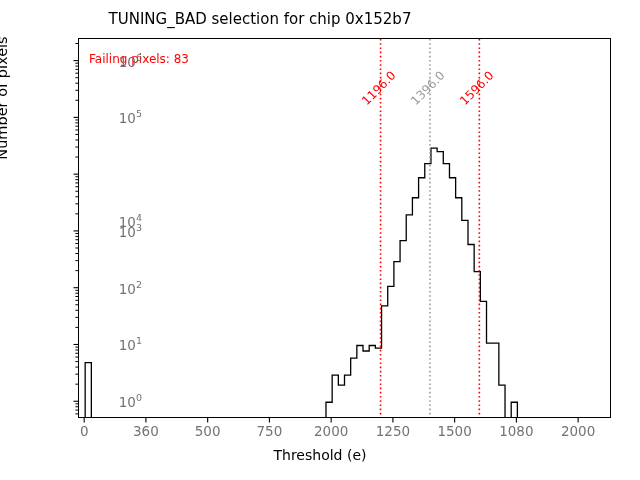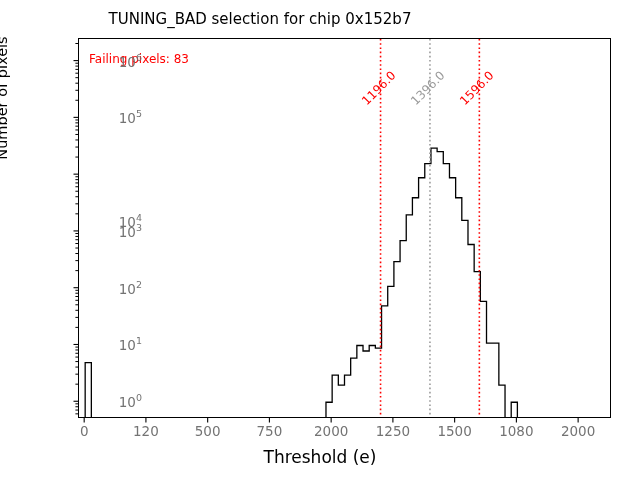--- a/index.html
+++ b/index.html
@@ -42,21 +42,21 @@
     position:absolute;
     left:-6px;top:228px;
     width:260px;
     transform:rotate(-90deg);
     transform-origin:0 0;
     font-size:14.5px;color:#000;
     text-align:center;
   }
   #x-axis-label{
     position:absolute;left:0;top:447px;width:640px;
-    text-align:center;font-size:17px;color:#000;
+    text-align:center;font-size:14px;color:#000;
   }
 
   
   .tick-label{
     position:absolute;font-size:13.5px;color:#737373;
     white-space:nowrap;
   }
   .xtick{transform:translateX(-50%);top:423px;}
   .ytick{right:640px;transform:translateY(-50%);text-align:right;}
   #ytick-layer{position:absolute;left:0;top:0;width:712px;height:480px;}
@@ -159,21 +159,21 @@
       <line x1="75.4" y1="63.19199502600418" x2="78" y2="63.19199502600418" stroke="#000" stroke-width="1"></line>
       <line x1="75.4" y1="43.50229958449347" x2="78" y2="43.50229958449347" stroke="#000" stroke-width="1"></line>
       <line x1="75.4" y1="413.8544633683718" x2="78" y2="413.8544633683718" stroke="#000" stroke-width="1"></line>
       <line x1="75.4" y1="410.0533980157433" x2="78" y2="410.0533980157433" stroke="#000" stroke-width="1"></line>
       <line x1="75.4" y1="406.7607654398632" x2="78" y2="406.7607654398632" stroke="#000" stroke-width="1"></line>
       <line x1="75.4" y1="403.85645767772695" x2="78" y2="403.85645767772695" stroke="#000" stroke-width="1"></line>
     </svg>
 
   <div id="xtick-layer">
       <div class="tick-label xtick" style="left: 84.1744px;">0</div>
-      <div class="tick-label xtick" style="left: 145.919px;">120</div>
+      <div class="tick-label xtick" style="left: 145.919px;">360</div>
       <div class="tick-label xtick" style="left: 207.663px;">500</div>
       <div class="tick-label xtick" style="left: 269.407px;">750</div>
       <div class="tick-label xtick" style="left: 331.151px;">2000</div>
       <div class="tick-label xtick" style="left: 392.895px;">1250</div>
       <div class="tick-label xtick" style="left: 454.64px;">1500</div>
       <div class="tick-label xtick" style="left: 516.384px;">1080</div>
       <div class="tick-label xtick" style="left: 578.128px;">2000</div>
     </div>
   <div id="ytick-layer">
       <div class="tick-label ytick" style="top: 401.258px; right: 570px;"><span>10</span><sup>0</sup></div>

